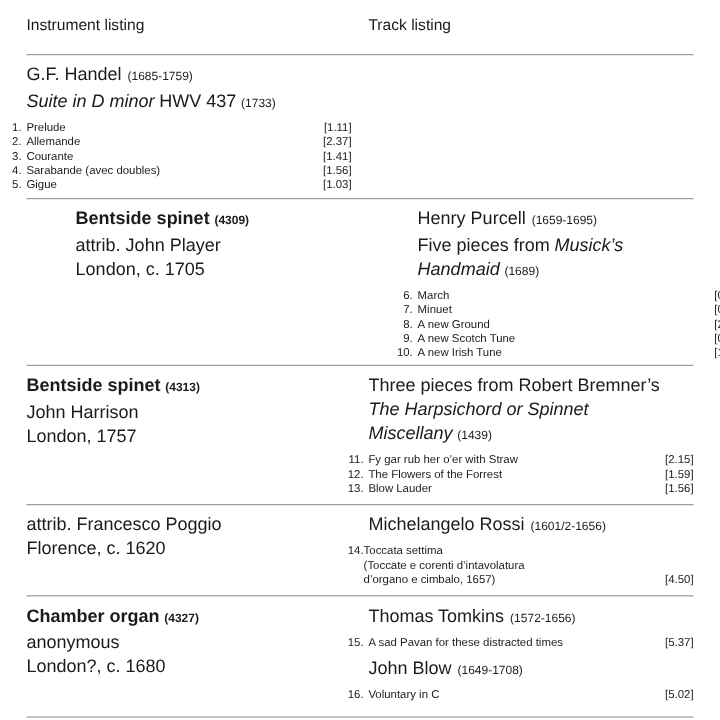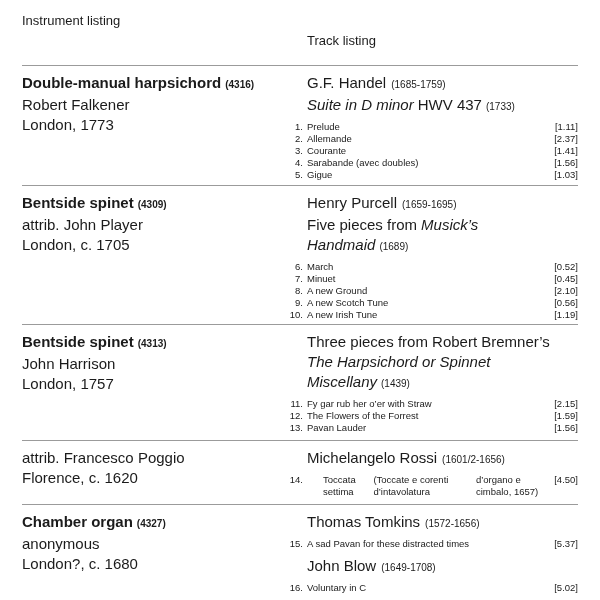--- a/index.html
+++ b/index.html
@@ -9,29 +9,29 @@
     color: #1b1b1b;
     font-family: "Liberation Sans", sans-serif;
     overflow: hidden;
     -webkit-font-smoothing: antialiased;
   }
   .page { width: 600px; height: 600px; position: relative; }
 
   
   .header-row { display: flex; padding: 13px 22px 16px 22px; font-size: 13px; line-height: 16px; }
   .header-row .hl { width: 263px; }
-  .header-row .hr { flex: 1; padding-left: 22px; margin-top: 20px; }
+  .header-row .hr { flex: 1; padding-left: 22px; }
 
   
   .rule { border: 0; border-top: 1px solid #9b9b9b; margin: 0 22px; height: 0; }
 
   
   .section { display: flex; padding-top: 7px; }
   .sec1 { padding-bottom: 4px; }
-  .sec2 { padding-bottom: 3px; }
+  .sec2 { padding-bottom: 3px; padding-left: 41px; }
   .sec3 { padding-bottom: 6px; }
   .sec4 { padding-bottom: 6px; }
   .sec5 { padding-bottom: 11px; }
 
   .col-left  { width: 263px; padding-left: 22px; flex: none; }
   .col-right { width: 293px; flex: none; }
 
   
   .inst-name { font-size: 15px; line-height: 20px; font-weight: bold; }
   .inst-line { font-size: 15px; line-height: 20px; }
@@ -44,43 +44,38 @@
   .yr { margin-left: 4px; }
   .gap { margin-left: 4px; }
   .it { font-style: italic; }
 
   
   .tracks { margin-top: 4px; }
   .track { display: flex; font-size: 9.5px; line-height: 12px; }
   .track .num { width: 18px; text-align: right; flex: none; }
   .track .title { margin-left: 4px; }
   .track .dur { margin-left: auto; }
-  .tblock { flex: 1; display: flex; flex-direction: row; margin-left: 20px; }
+  .tblock { flex: 1; display: flex; flex-direction: column; margin-left: 0; }
   .tline { display: flex; }
   .tline .dur { margin-left: auto; }
   .group2 .h { margin-top: 6px; }
 </style>
 </head>
 <body>
 
 <div class="page">
 
   <div class="header-row">
     <div class="hl">Instrument listing</div>
     <div class="hr">Track listing</div>
   </div>
 
   <div class="rule"></div>
 
   <div class="section sec1">
-    <div class="col-left">
-      <div class="inst-name"><span>Double-manual harpsichord</span><span class="cat">(4316)</span></div>
-      <div class="inst-line">Robert Falkener</div>
-      <div class="inst-line">London, 1773</div>
-    </div>
     <div class="col-right">
       <div class="h"><span>G.F. Handel</span><span class="dates">(1685-1759)</span></div>
       <div class="h"><span class="it">Suite in D minor</span><span class="gap">HWV 437</span><span class="yr">(1733)</span></div>
       <div class="tracks">
         <div class="track">
             <span class="num">1.</span>
             <span class="title">Prelude</span>
             <span class="dur">[1.11]</span>
           </div>
         <div class="track">
@@ -165,21 +160,21 @@
             <span class="title">Fy gar rub her o’er with Straw</span>
             <span class="dur">[2.15]</span>
           </div>
         <div class="track">
             <span class="num">12.</span>
             <span class="title">The Flowers of the Forrest</span>
             <span class="dur">[1.59]</span>
           </div>
         <div class="track">
             <span class="num">13.</span>
-            <span class="title">Pavan Lauder</span>
+            <span class="title">Blow Lauder</span>
             <span class="dur">[1.56]</span>
           </div>
       </div>
     </div>
   </div>
 
   <div class="rule"></div>
 
   <div class="section sec4">
     <div class="col-left">

